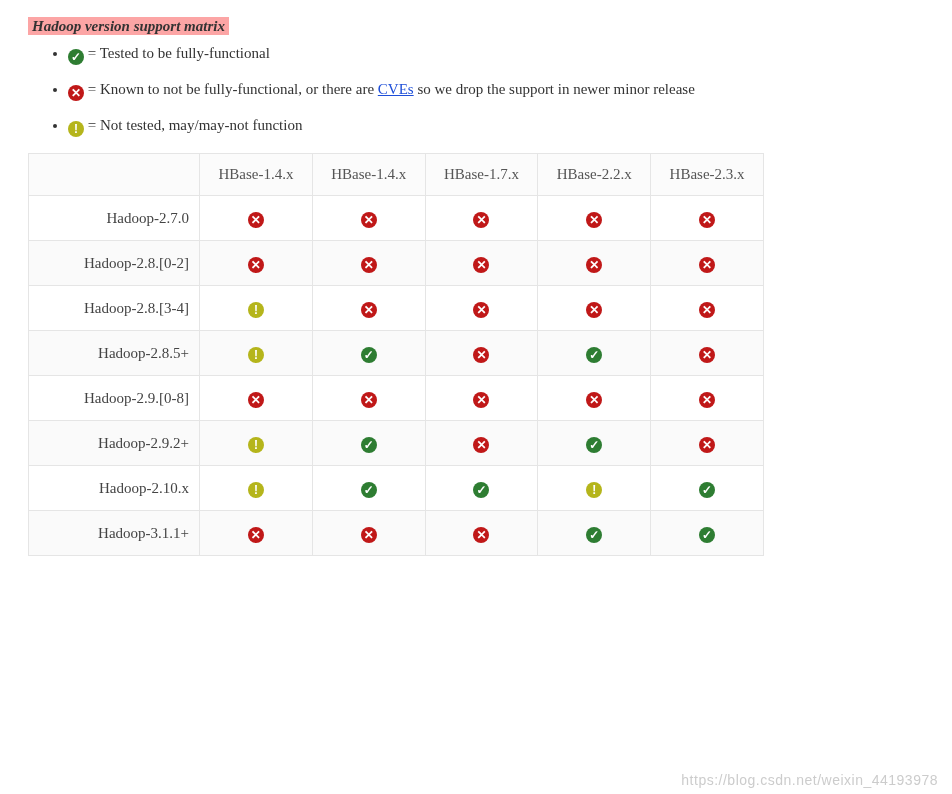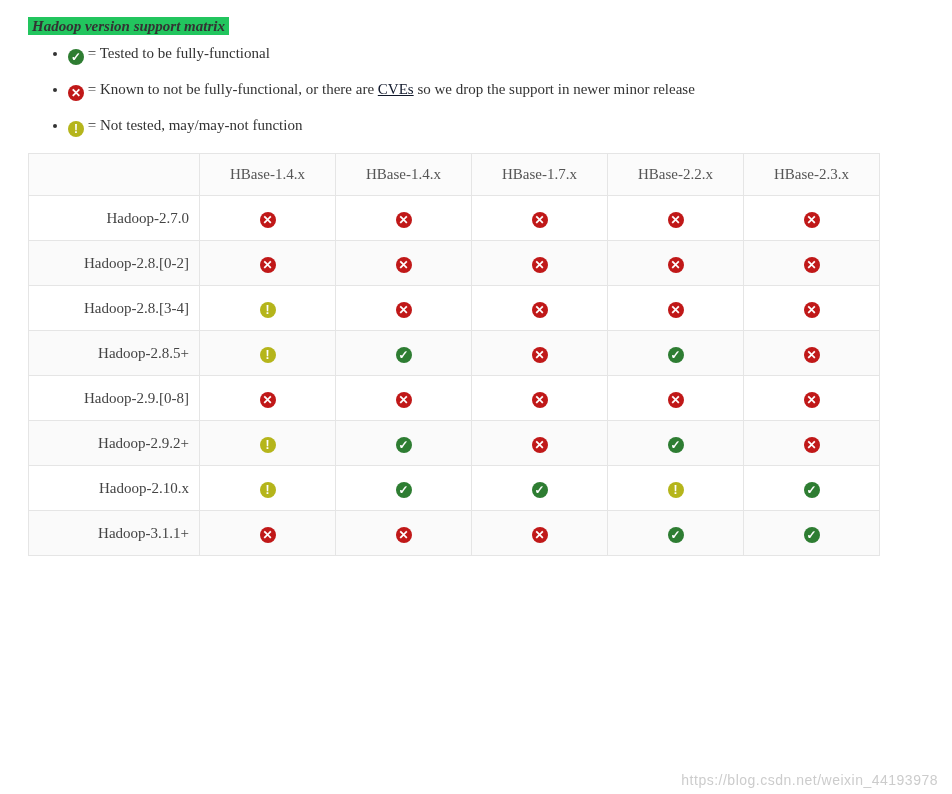--- a/index.html
+++ b/index.html
@@ -6,21 +6,21 @@
     font-family: "SimSun", "NSimSun", serif;
     font-size: 15px;
     color: #333;
     margin: 0;
     padding: 18px 0 0 28px;
     width: 924px;
     overflow: hidden;
     background: #fff;
   }
   .title-hl {
-    background: #22c55e;
+    background: #fca5a5;
     font-style: italic;
     font-weight: bold;
     padding: 1px 4px;
   }
   ul.legend {
     list-style: disc;
     padding-left: 40px;
     margin: 10px 0 0 0;
   }
   ul.legend li {
@@ -33,25 +33,25 @@
     height: 16px;
     border-radius: 50%;
     color: #fff;
     text-align: center;
     font: bold 12px/16px Arial, sans-serif;
     vertical-align: -3px;
   }
   .ico.ok   { background: #2e7d32; }
   .ico.bad  { background: #c01818; }
   .ico.warn { background: #b5b51b; }
-  a.cve { color: #0f172a; text-decoration: underline; }
+  a.cve { color: #1d4ed8; text-decoration: underline; }
 
   table.matrix {
     border-collapse: collapse;
-    width: 852px;
+    width: 736px;
     margin-top: 6px;
     font-family: "SimSun", "NSimSun", serif;
   }
   table.matrix th, table.matrix td {
     border: 1px solid #e5e5e5;
     padding: 12px 10px;
     text-align: center;
     font-weight: normal;
   }
   table.matrix th {

